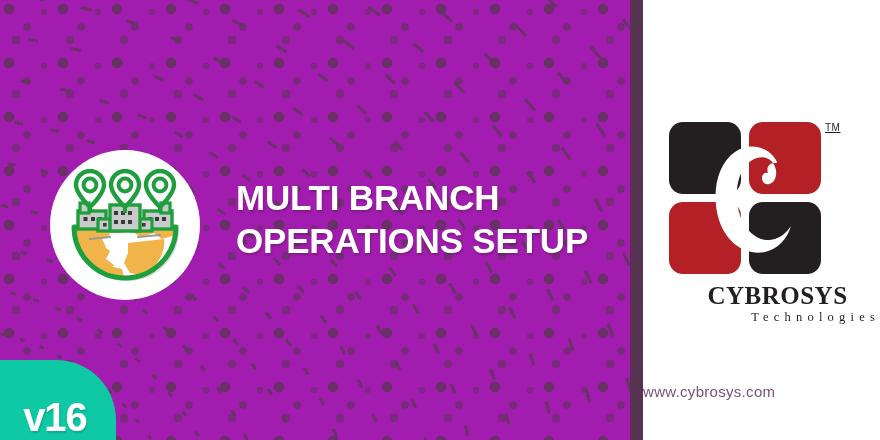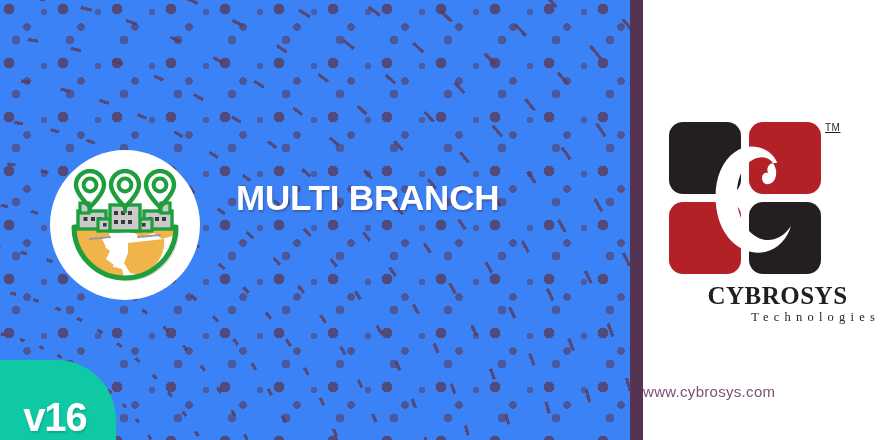--- a/index.html
+++ b/index.html
@@ -18,21 +18,21 @@
     overflow: hidden;
     background: #ffffff;
   }
 
   
   #left-panel {
     position: absolute;
     left: 0; top: 0;
     width: 643px;
     height: 440px;
-    background: #3b82f6;
+    background: #a21caf;
     overflow: hidden;
   }
 
   
   .dot-grid {
     position: absolute;
     left: 0; top: 0;
     width: 100%; height: 100%;
     background-image:
       radial-gradient(circle at 9px 9px, rgba(88,54,82,0.75) 5.2px, rgba(88,54,82,0) 5.6px),
@@ -283,20 +283,21 @@
         <g stroke="#1F9E3D" stroke-width="4">
           <line x1="24" y1="38" x2="24" y2="44"></line>
           <line x1="59" y1="38" x2="59" y2="44"></line>
           <line x1="94" y1="38" x2="94" y2="44"></line>
         </g>
       </svg>
     </div>
 
     <div id="headline">
       <span class="line">MULTI BRANCH</span>
+      <span class="line">OPERATIONS SETUP</span>
     </div>
 
     <div id="version-badge">
       <span id="version-label">v16</span>
     </div>
   </div>
 
   <div id="right-panel">
 
     <div id="logo-mark">

